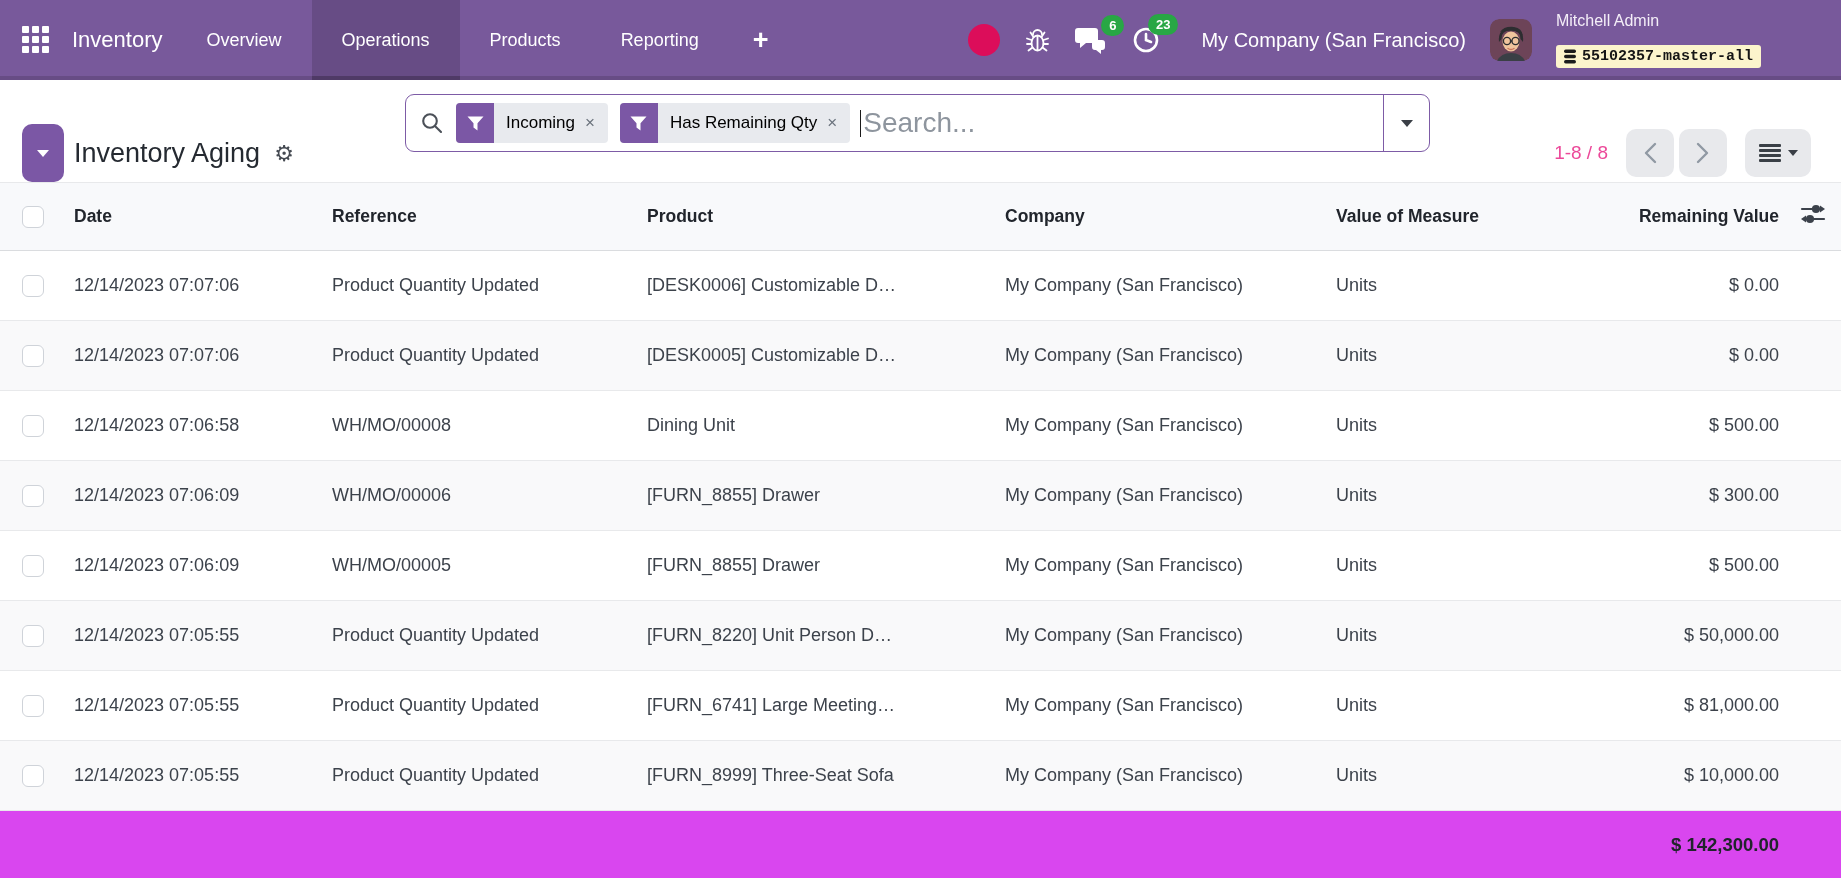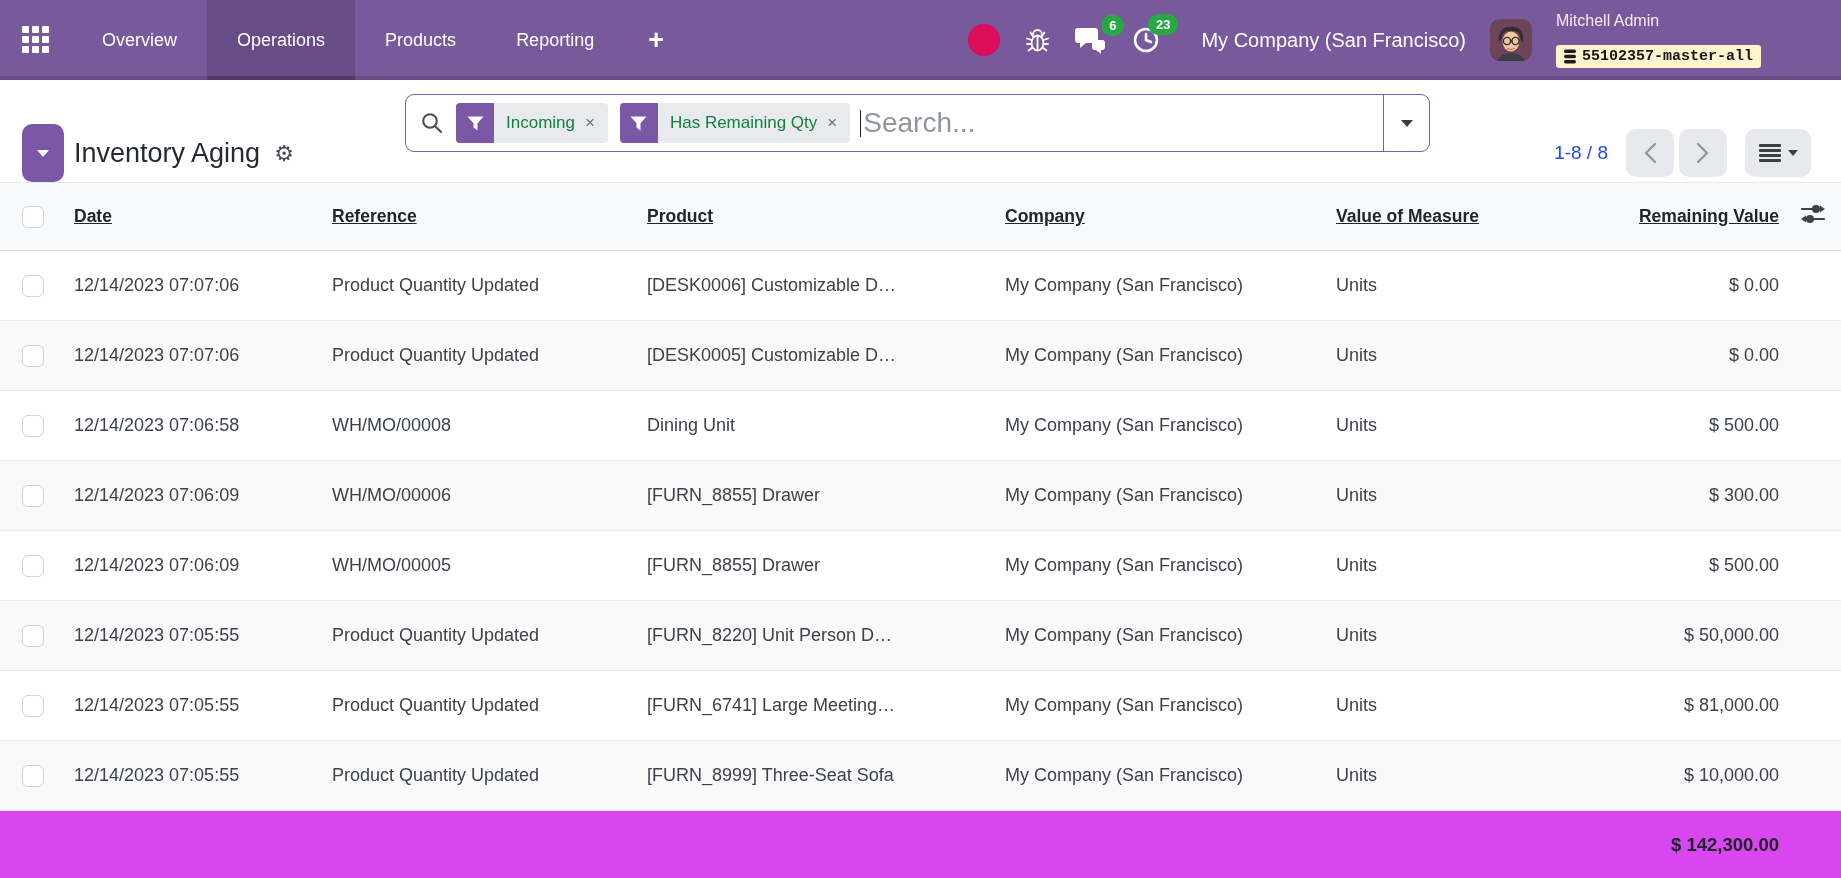--- a/index.html
+++ b/index.html
@@ -32,46 +32,46 @@
   .cp-left{display:flex;align-items:center;height:58px;}
   .action-toggle{width:42px;height:58px;border-radius:10px;background:#7b57a5;display:flex;
     align-items:center;justify-content:center;cursor:pointer;margin-right:10px;}
   .page-title{font-size:27px;color:#252a31;white-space:nowrap;}
   .gear{font-family:"DejaVu Sans",sans-serif;font-size:22px;color:#454a52;margin-left:14px;cursor:pointer;}
   .search-bar{position:absolute;left:405px;top:14px;width:1025px;height:58px;border:1px solid #7d5ba6;
     border-radius:9px;background:#fff;display:flex;align-items:center;padding-left:14px;overflow:hidden;}
   .search-bar svg{flex:0 0 auto;}
   .chip{display:flex;align-items:center;height:40px;background:#e8eaee;border-radius:4px;margin-left:12px;overflow:hidden;flex:0 0 auto;cursor:pointer;}
   .chip-funnel{width:38px;height:40px;background:#7b57a5;display:flex;align-items:center;justify-content:center;}
-  .chip-label{padding:0 10px 0 12px;font-size:17px;color:#15803d;white-space:nowrap;}
+  .chip-label{padding:0 10px 0 12px;font-size:17px;color:#000000;white-space:nowrap;}
   .chip-x{padding-right:13px;color:#6a727c;font-size:17px;cursor:pointer;}
   .text-caret{width:1px;height:27px;background:#1a1a1a;margin-left:10px;flex:0 0 auto;}
   .search-placeholder{color:#8e959e;font-size:28px;margin-left:2px;white-space:nowrap;}
   .search-dd{margin-left:auto;width:46px;height:58px;border-left:1px solid #7d5ba6;display:flex;
     align-items:center;justify-content:center;cursor:pointer;}
   .cp-right{margin-left:auto;display:flex;align-items:center;height:58px;}
-  .pager-text{font-size:19px;color:#1d4ed8;white-space:nowrap;margin-right:18px;cursor:pointer;}
+  .pager-text{font-size:19px;color:#ec4899;white-space:nowrap;margin-right:18px;cursor:pointer;}
   .pager-group{display:flex;gap:5px;margin-right:18px;}
   .pager-btn{width:48px;height:48px;background:#e8e9ec;border-radius:10px;display:flex;
     align-items:center;justify-content:center;cursor:pointer;}
   .view-btn{width:66px;height:48px;background:#e8e9ec;border-radius:10px;display:flex;
     align-items:center;justify-content:center;gap:7px;cursor:pointer;}
 
   
   .caret{width:0;height:0;border-left:6px solid transparent;border-right:6px solid transparent;border-top:7px solid #fff;}
   .caret.dark{border-top-color:#3a3f46;}
   .caret.small{border-left-width:5px;border-right-width:5px;border-top-width:6px;}
 
   
   table{width:1841px;border-collapse:collapse;table-layout:fixed;}
   col.w-sel{width:62px;} col.w-date{width:258px;} col.w-ref{width:315px;} col.w-prod{width:358px;}
   col.w-comp{width:331px;} col.w-uom{width:249px;} col.w-val{width:218px;} col.w-icon{width:50px;}
   thead tr{height:68px;background:#f8f9fb;border-top:1px solid #e8e9eb;border-bottom:1px solid #dadcdf;}
   th{font-size:17.5px;font-weight:700;color:#21252c;text-align:left;padding:0 12px;white-space:nowrap;
-    overflow:hidden;cursor:pointer;text-decoration:underline;}
+    overflow:hidden;cursor:pointer;}
   tbody tr{height:70px;border-bottom:1px solid #e8e9eb;cursor:pointer;}
   tbody tr.even{background:#f9f9fa;}
   td{font-size:18px;color:#3c424b;padding:0 12px;white-space:nowrap;overflow:hidden;text-overflow:ellipsis;}
   .sel{padding-left:22px;}
   .num{text-align:right;}
   .cb{display:inline-block;width:22px;height:22px;border:1px solid #cfd3d9;border-radius:6px;background:#fff;vertical-align:middle;}
   .iconcol{padding:0 0 0 8px;}
   tfoot tr{height:68px;background:#d946ef;border-top:1px solid #e2e4e7;}
   tfoot td{font-size:18.5px;font-weight:700;color:#20252b;}
 </style>
@@ -88,20 +88,21 @@
             <rect x="20" y="0" width="7" height="7" rx="1"></rect>
           <rect x="0" y="10" width="7" height="7" rx="1"></rect>
             <rect x="10" y="10" width="7" height="7" rx="1"></rect>
             <rect x="20" y="10" width="7" height="7" rx="1"></rect>
           <rect x="0" y="20" width="7" height="7" rx="1"></rect>
             <rect x="10" y="20" width="7" height="7" rx="1"></rect>
             <rect x="20" y="20" width="7" height="7" rx="1"></rect>
         </g>
       </svg>
     </div>
+    <div class="app-name">Inventory</div>
     <div class="menu-item">Overview</div>
     <div class="menu-item active">Operations</div>
     <div class="menu-item">Products</div>
     <div class="menu-item">Reporting</div>
     <div class="plus-btn">+</div>
   </div>
 
   <div class="systray">
     <div class="record-dot"></div>
 

